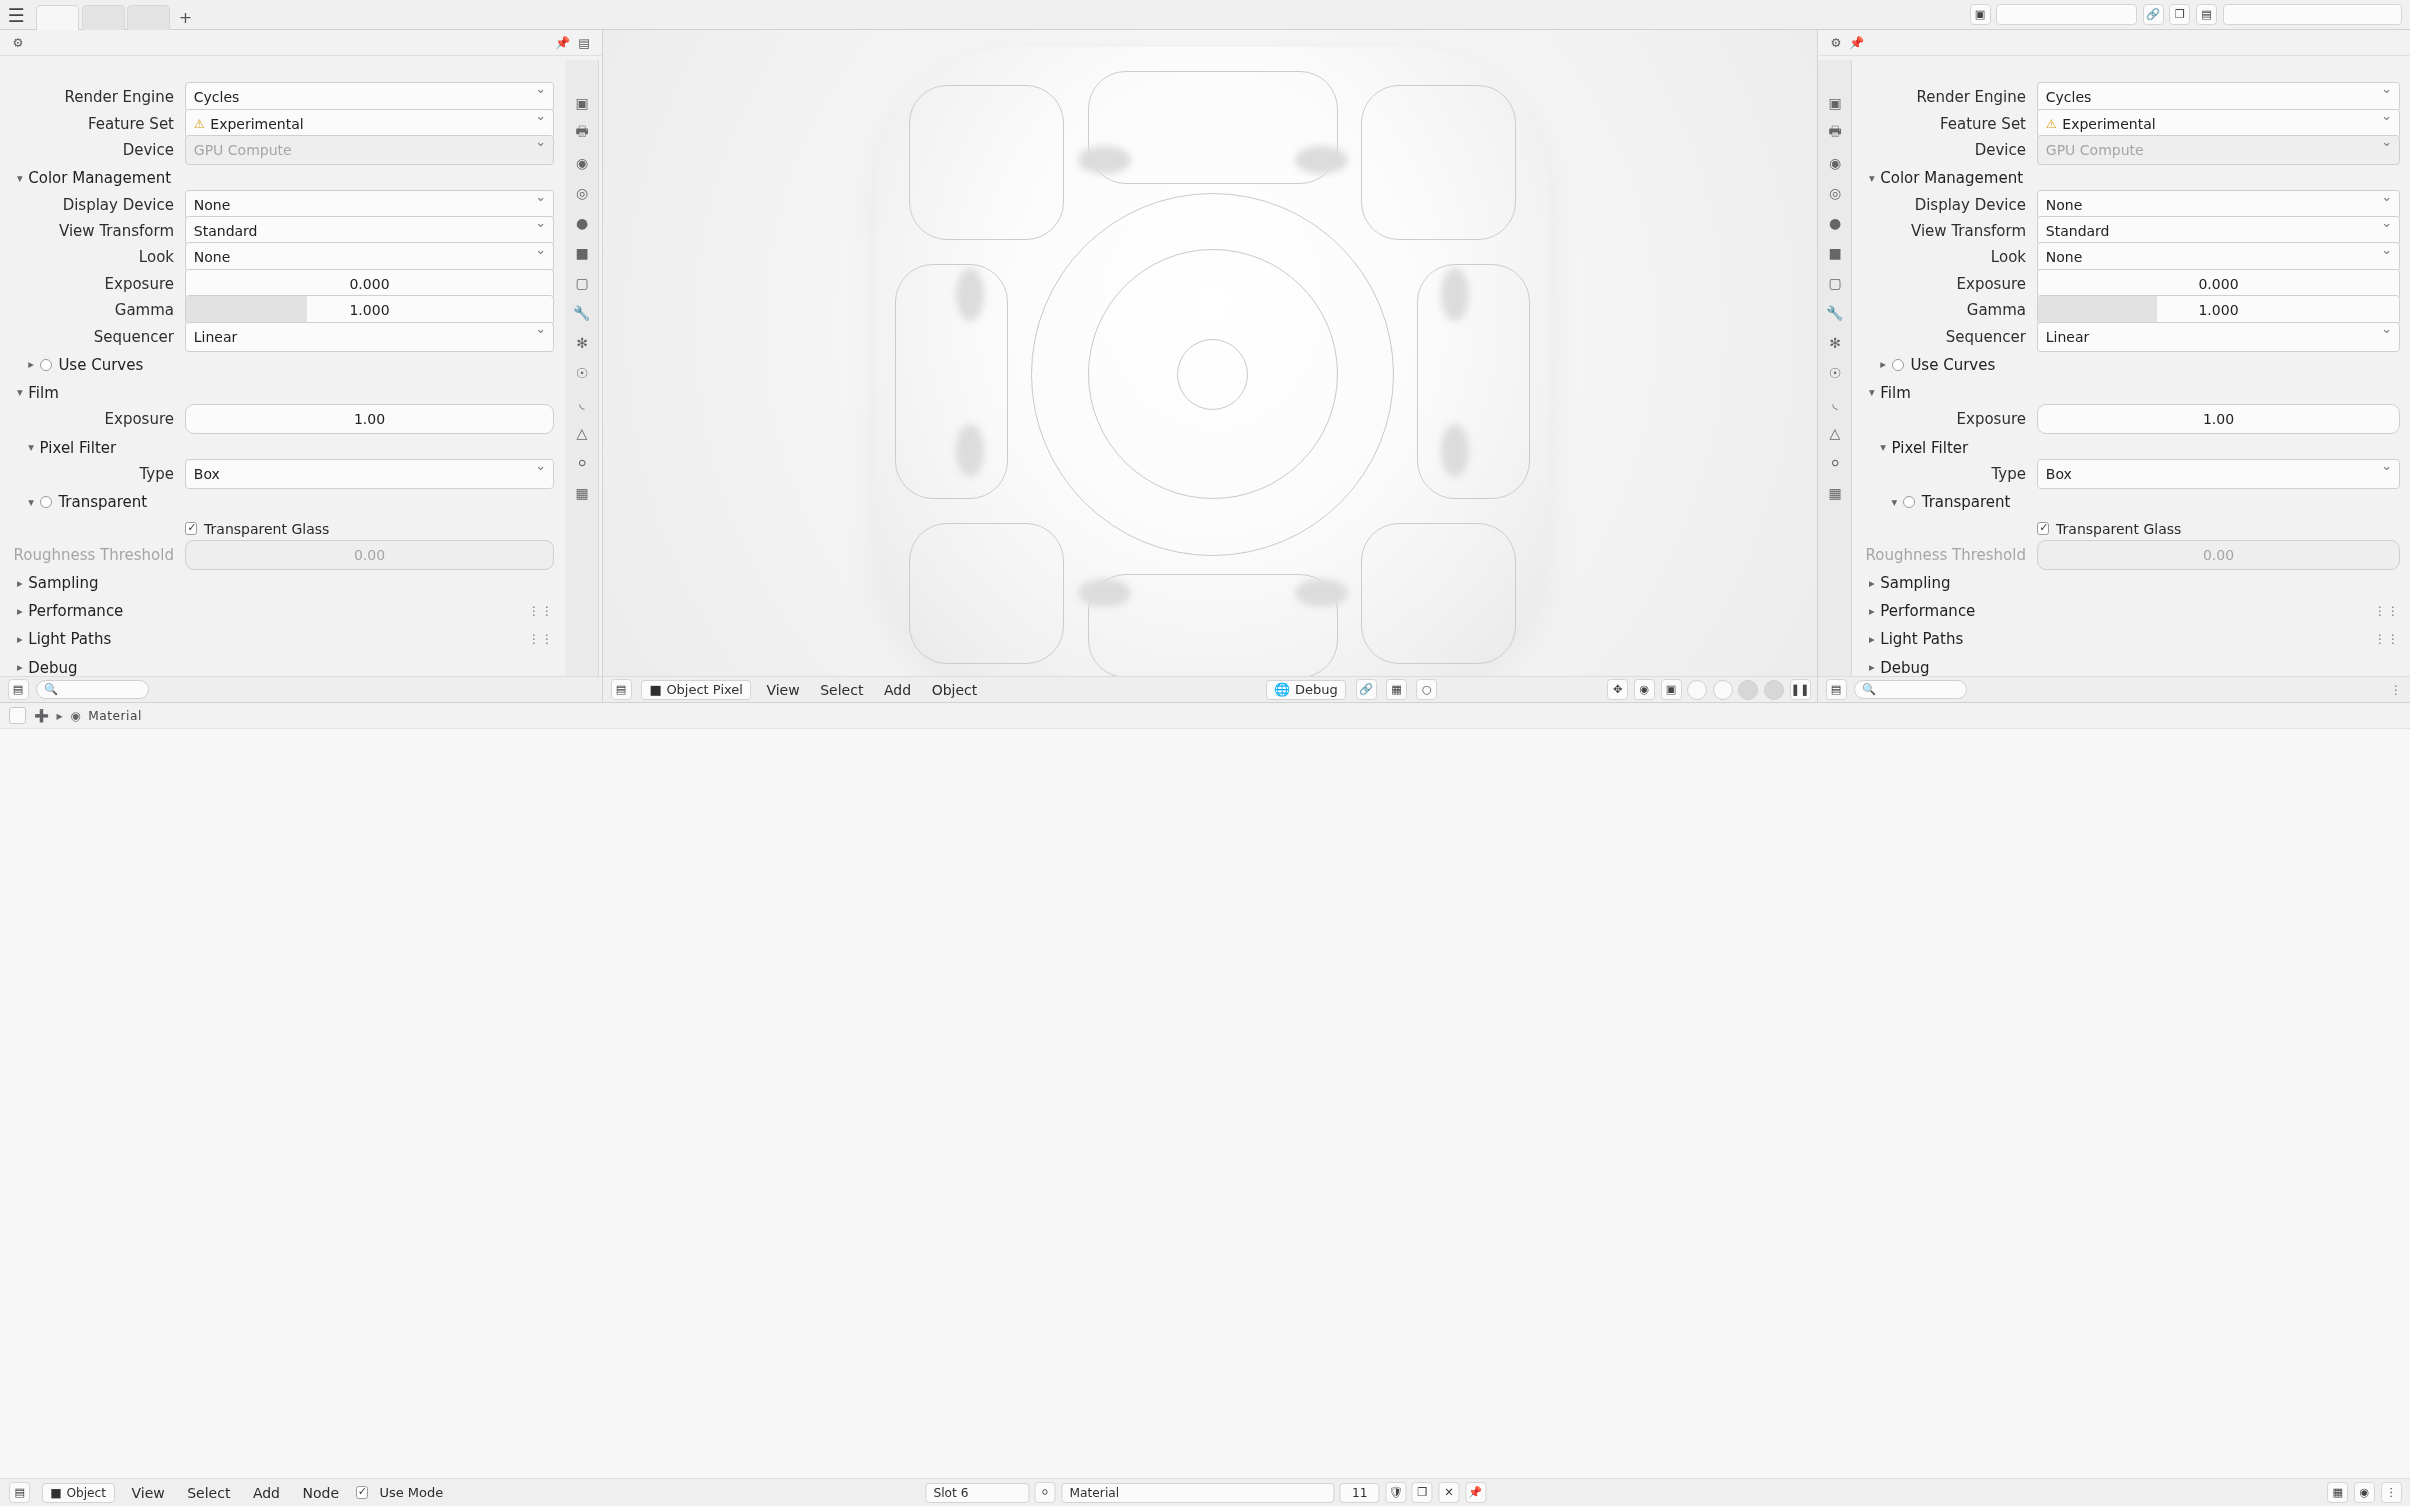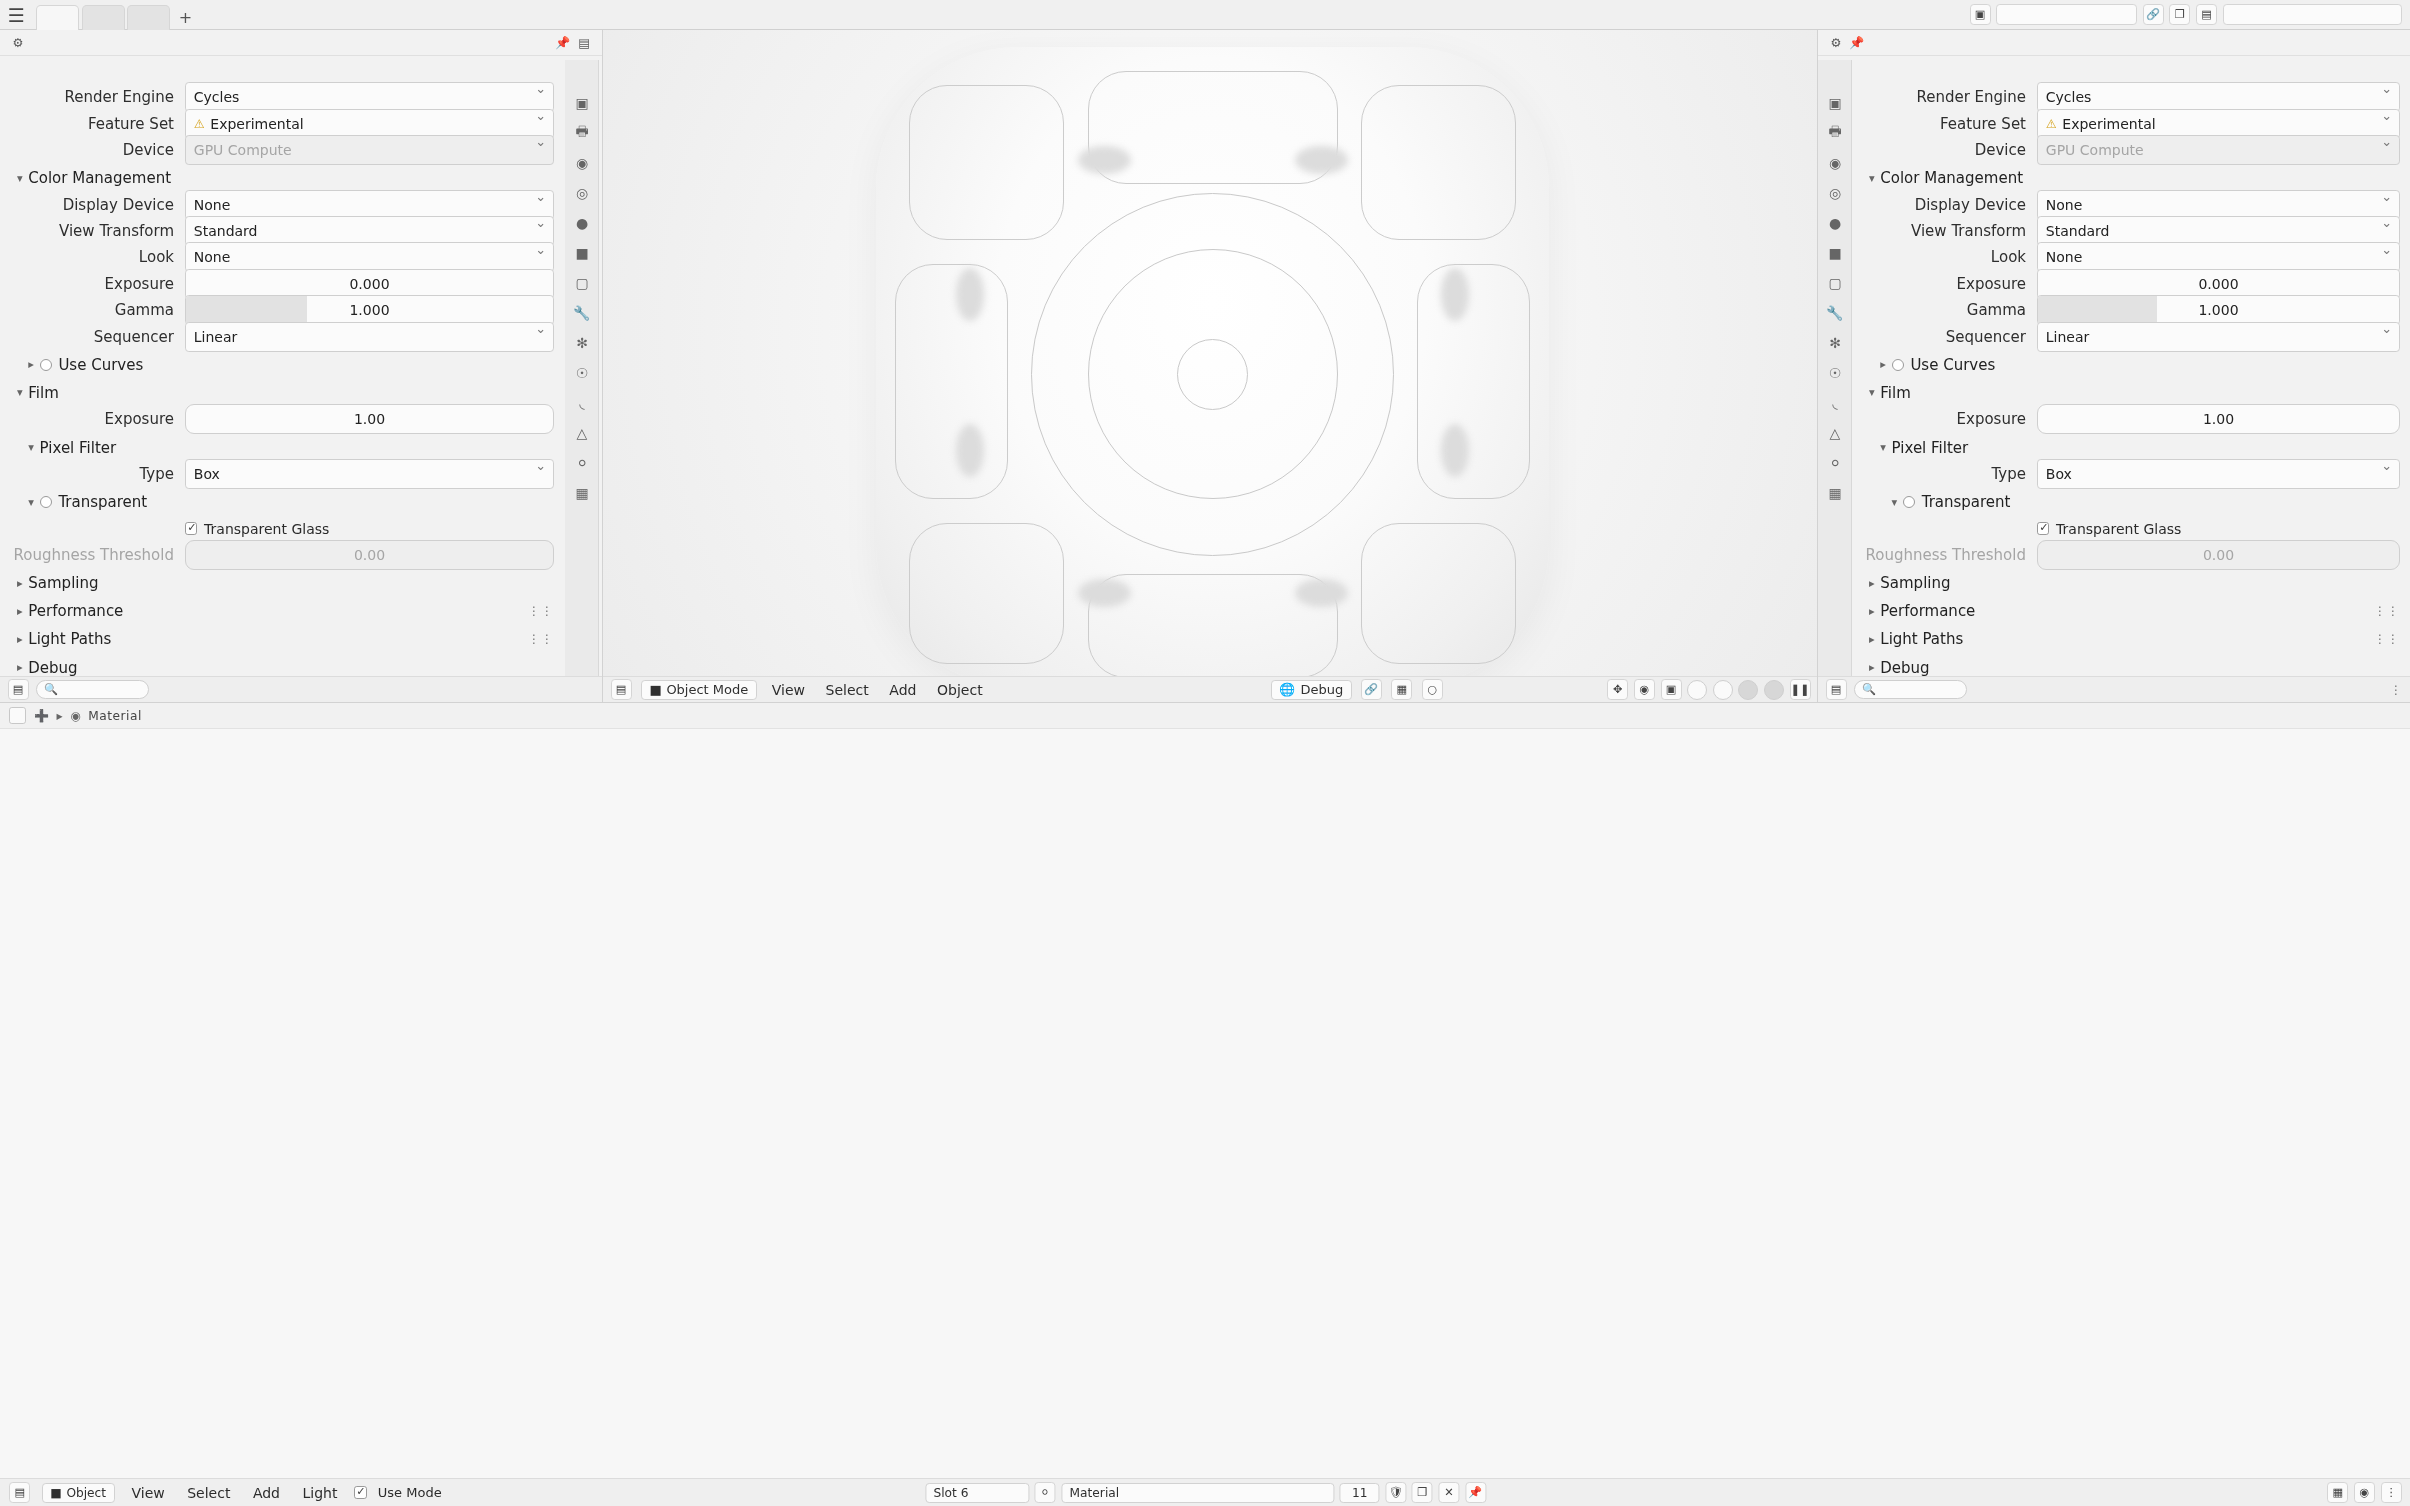--- a/index.html
+++ b/index.html
@@ -343,21 +343,21 @@
         <div class="vp-blob" style="left:80px; top:377px; width:28px; height:53px;"></div>
         <div class="vp-blob" style="left:565px; top:377px; width:28px; height:53px;"></div>
         <div class="vp-blob" style="left:202px; top:532px; width:53px; height:28px;"></div>
         <div class="vp-blob" style="left:419px; top:532px; width:53px; height:28px;"></div>
       </div>
     </div>
     <div class="vp-foot">
       <div class="tb-ico">▤</div>
       <div class="vp-chip">
         <span>■</span>
-        <span>Object Mode</span>
+        <span>Object Pixel</span>
       </div>
       <div class="vp-menu">View</div>
       <div class="vp-menu">Select</div>
       <div class="vp-menu">Add</div>
       <div class="vp-menu">Object</div>
       <div style="margin-left:264px"></div>
       <div class="vp-chip">
         <span>🌐</span>
         <span>Debug</span>
       </div>
@@ -567,21 +567,21 @@
 
     <div class="nodes-foot">
       <div class="tb-ico">▤</div>
       <div class="nf-chip">
         <span>■</span>
         <span>Object</span>
       </div>
       <div class="vp-menu">View</div>
       <div class="vp-menu">Select</div>
       <div class="vp-menu">Add</div>
-      <div class="vp-menu">Light</div>
+      <div class="vp-menu">Node</div>
       <div style="display:flex;align-items:center;gap:4.7px;">
         <span class="check on"></span>
         <span>Use Mode</span>
       </div>
       <div class="nf-center">
         <div class="nf-chip" style="width:104px">
           <span>Slot 6</span>
         </div>
         <div class="tb-ico">⚪</div>
         <div class="nf-chip" style="width:273px">

